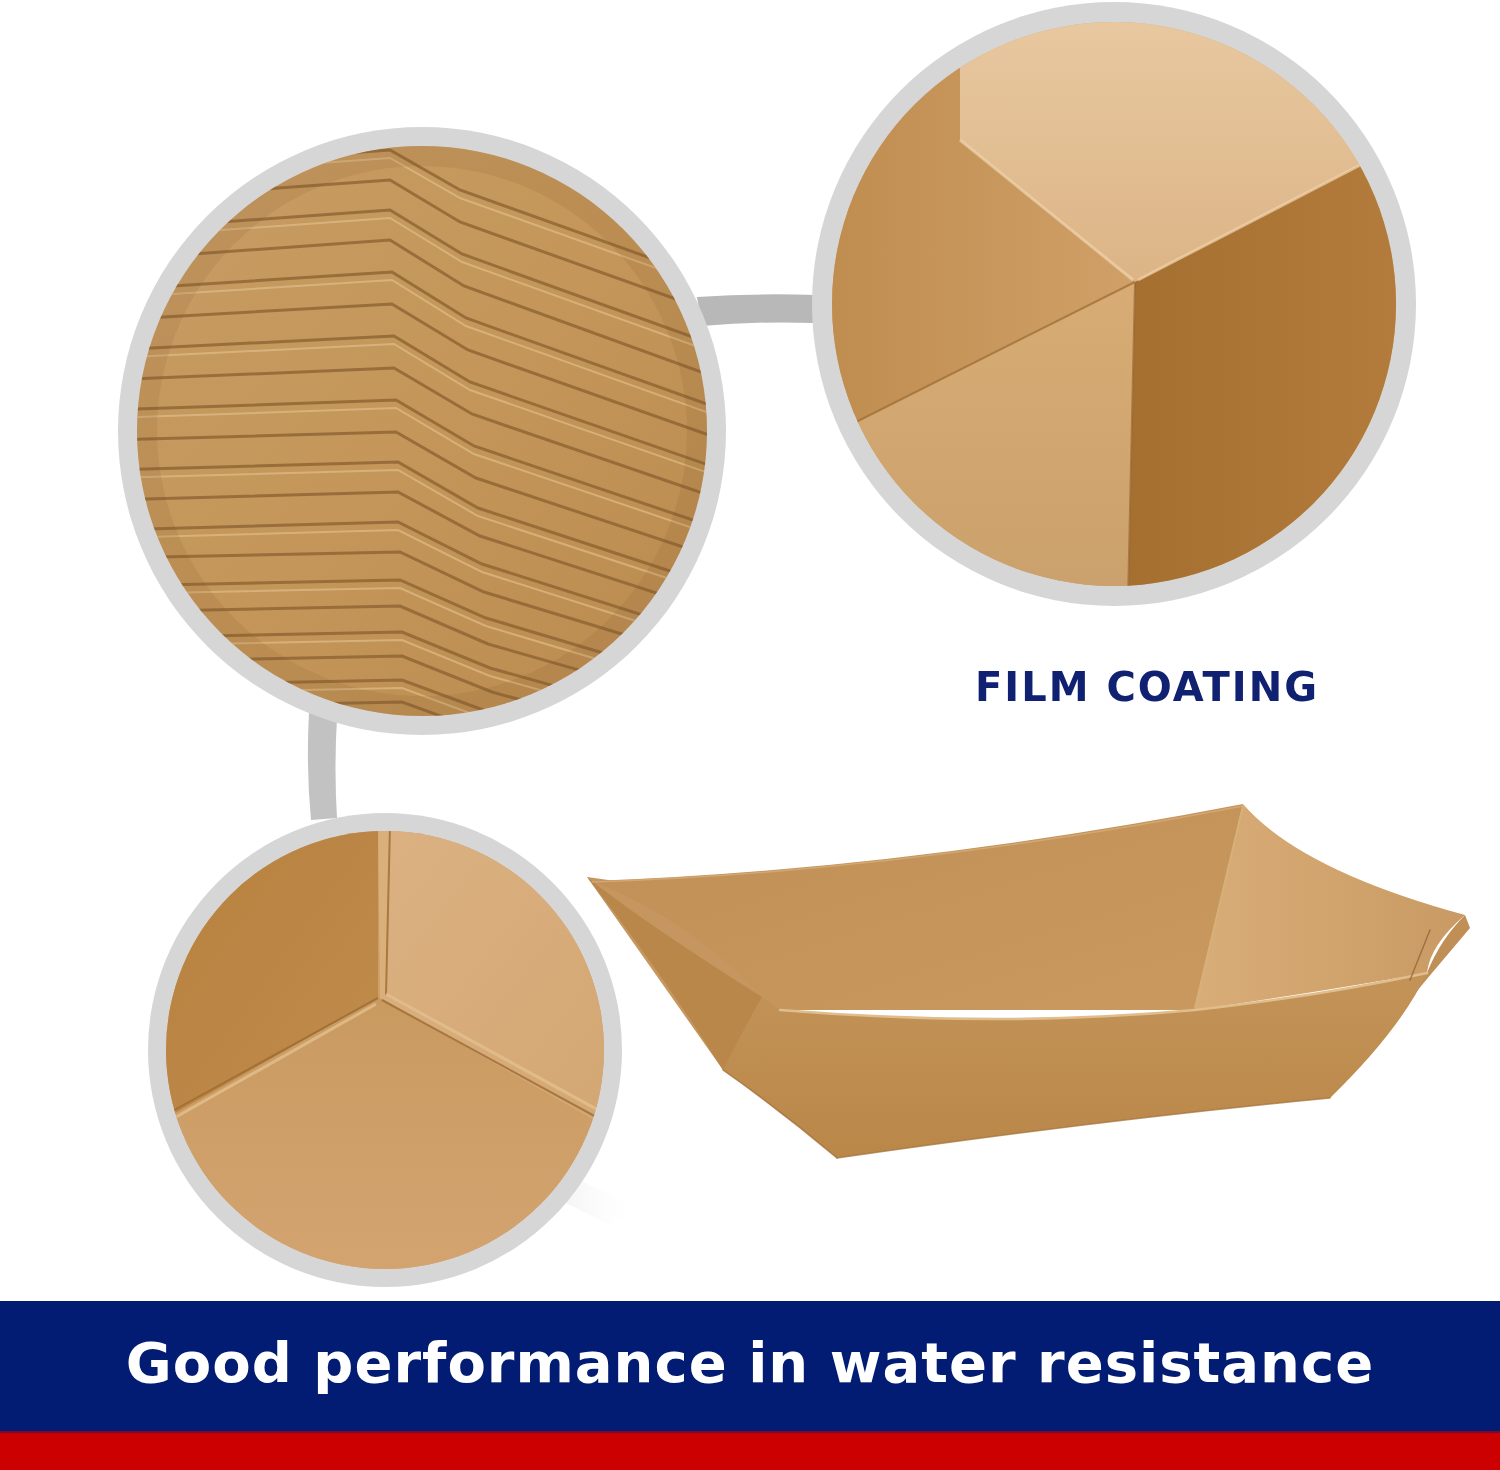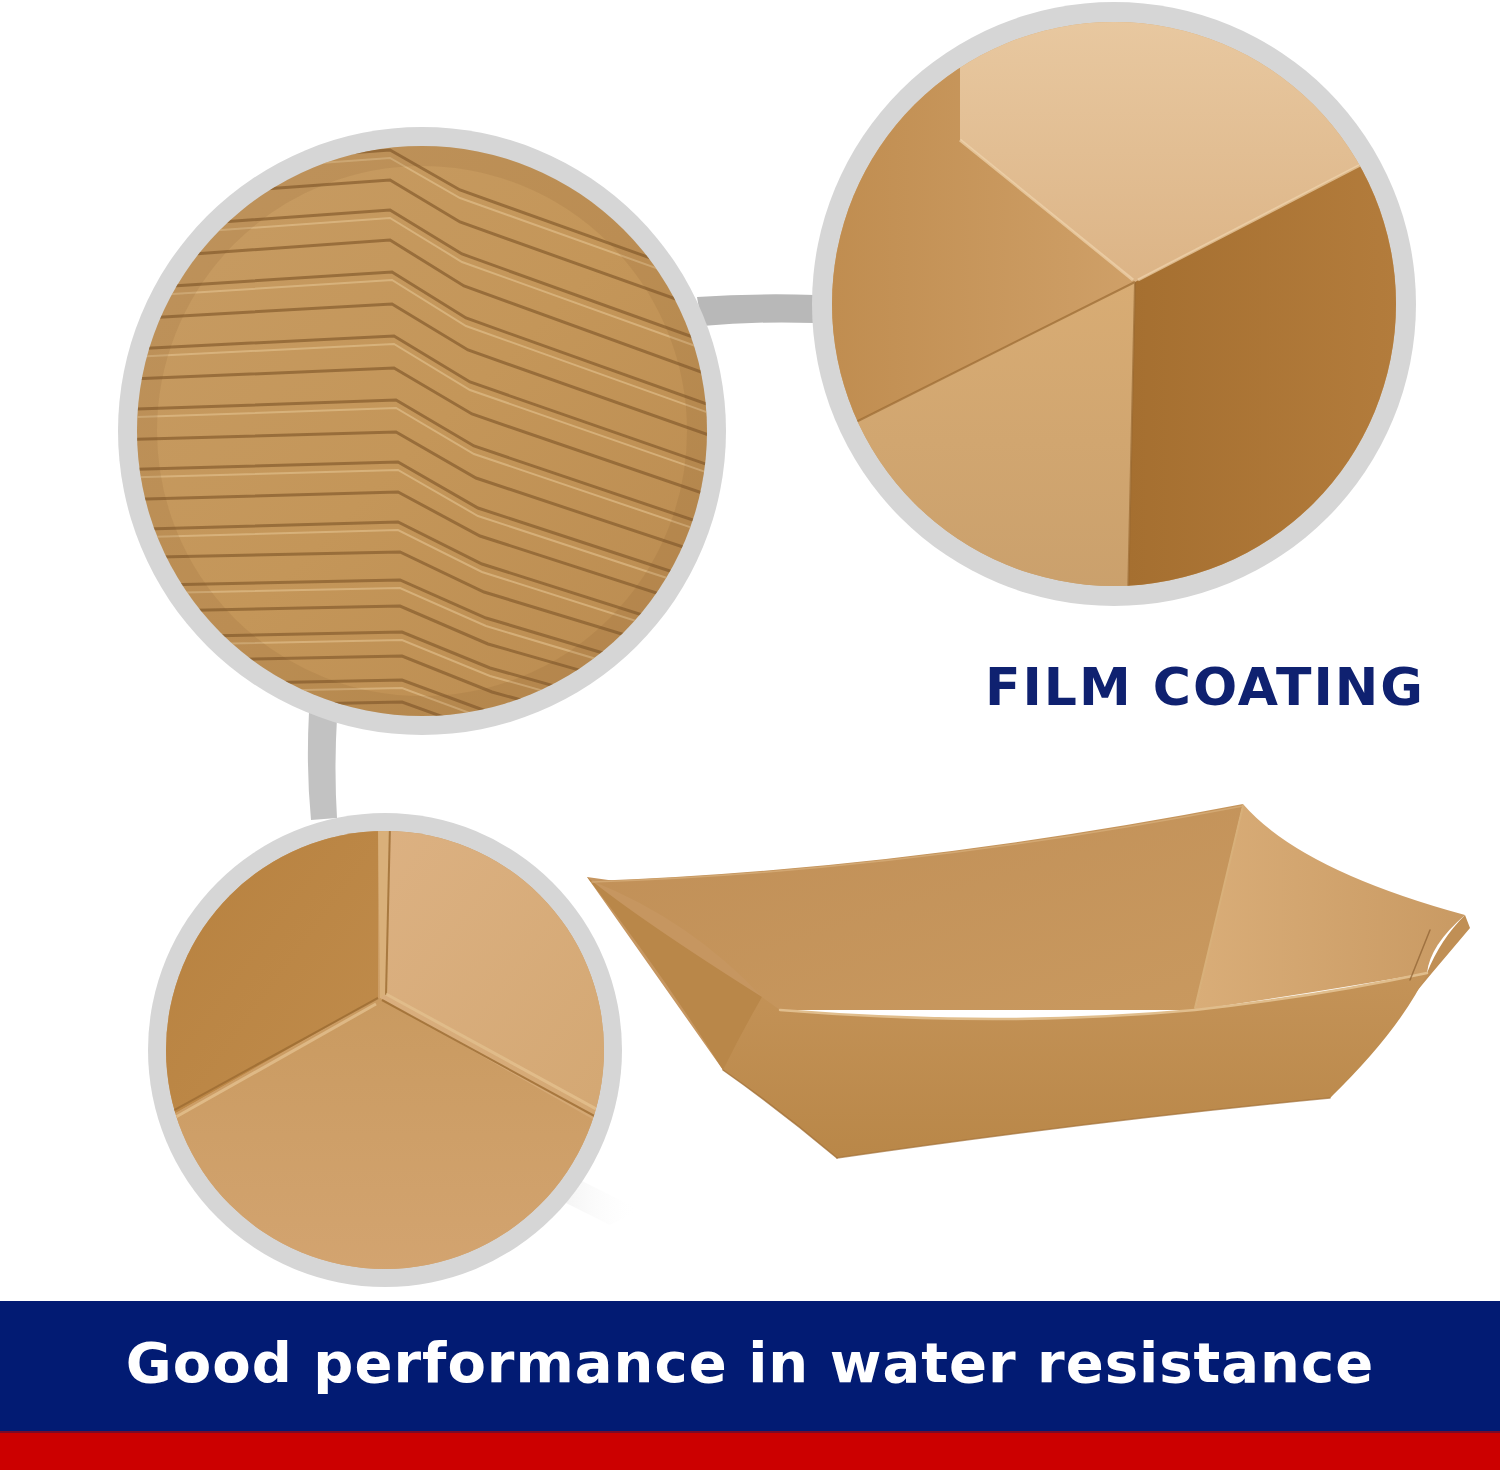--- a/index.html
+++ b/index.html
@@ -23,26 +23,25 @@
       height: 1300px;
     }
     .feature-title {
       position: absolute;
       left: 975px;
       top: 652px;
       width: 460px;
       margin: 0;
       font-family: "DejaVu Sans", "Liberation Sans", sans-serif;
       font-weight: bold;
-      font-size: 52px;
+      font-size: 40px;
       line-height: 70px;
       letter-spacing: 2px;
       white-space: nowrap;
       color: #0f2170;
-      text-align: center;
     }
     .banner {
       position: absolute;
       left: 0;
       top: 1301px;
       width: 1500px;
       height: 188px;
     }
     .banner-blue {
       position: absolute;

